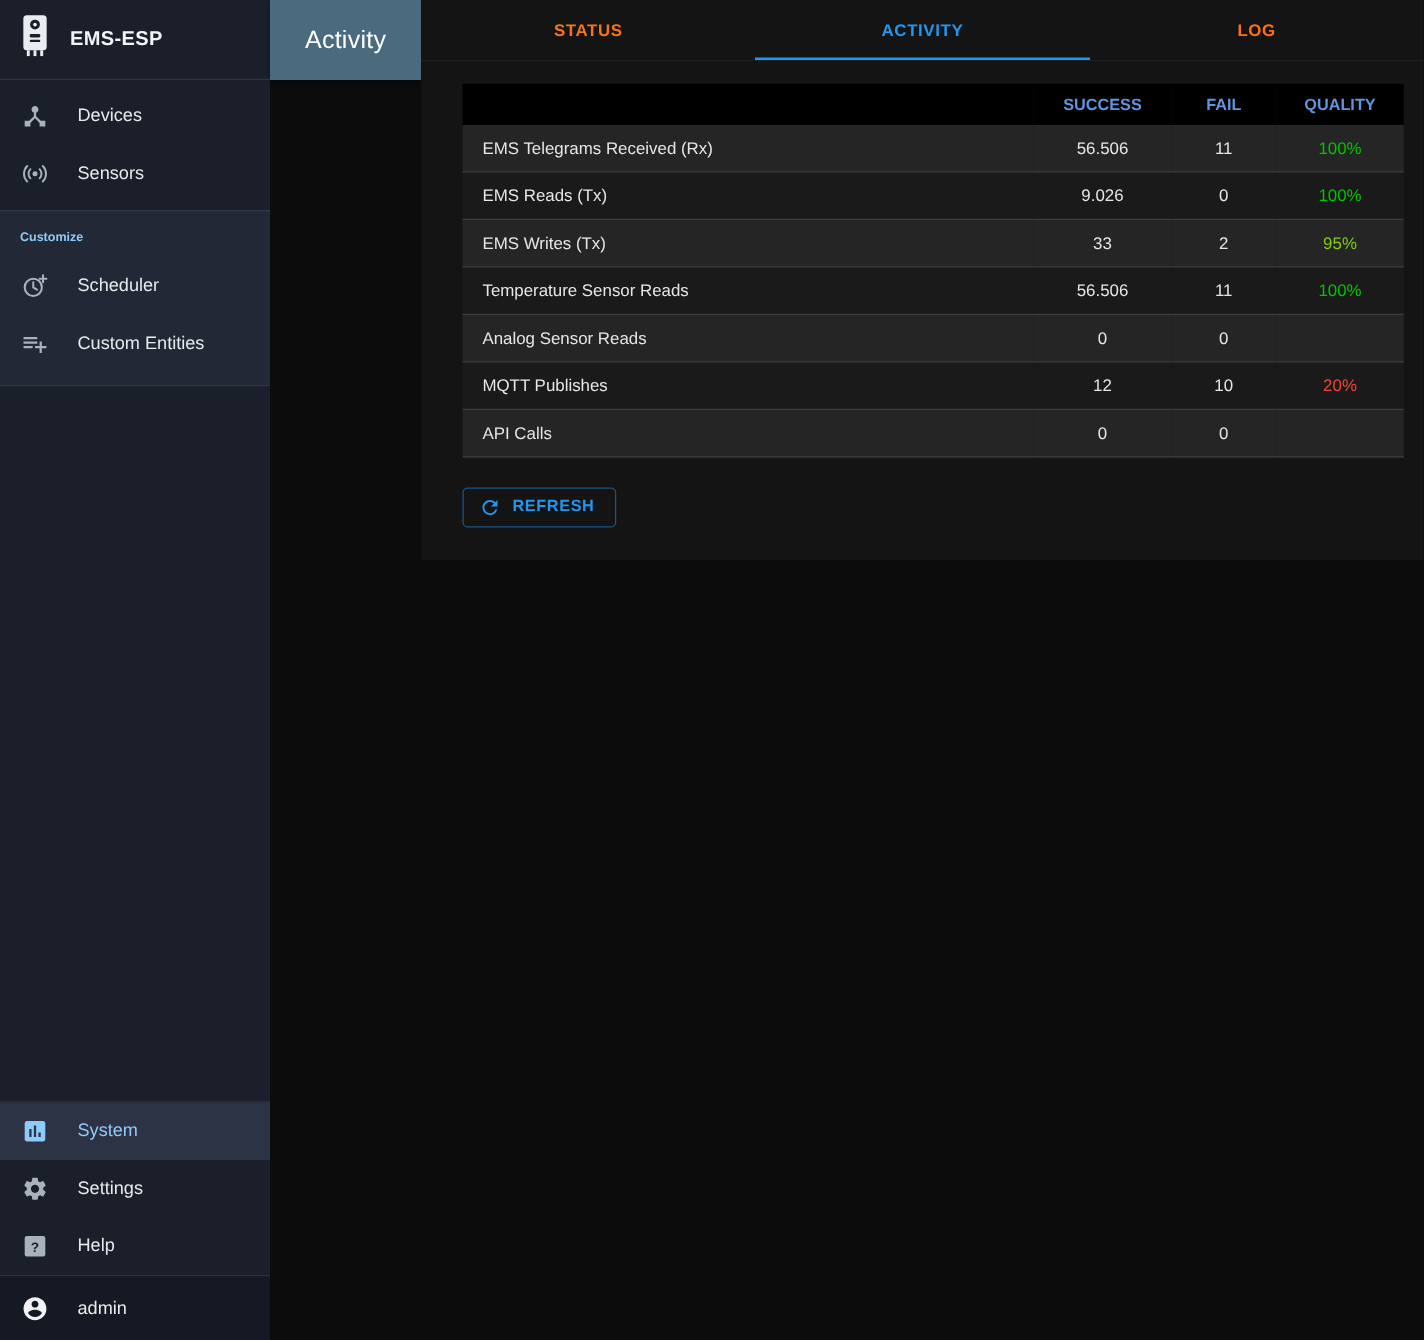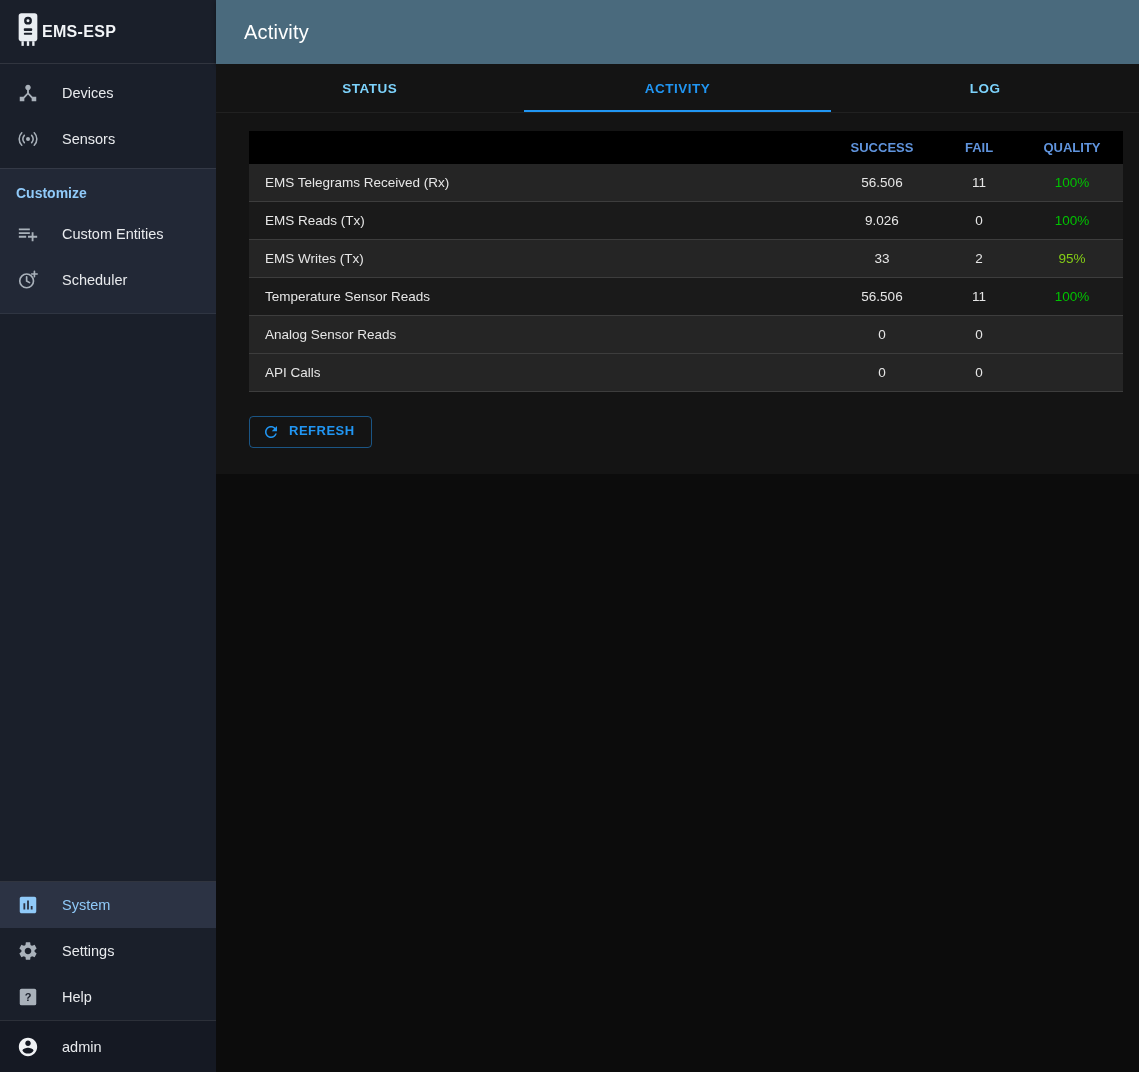--- a/index.html
+++ b/index.html
@@ -12,21 +12,21 @@
   }
 
   
   .sidebar {
     width: 216px; min-width: 216px; height: 100%;
     background: var(--sidebar-bg, #1a1f2a);
     display: flex; flex-direction: column;
   }
   .sidebar-header {
     height: 64px; min-height: 64px;
-    display: flex; align-items: center; 
+    display: flex; align-items: center; gap: 14px;
     padding: 0 14px;
     border-bottom: 1px solid rgba(255,255,255,0.10);
   }
   .app-name { font-size: 16px; font-weight: bold; letter-spacing: 0.3px; color: #f2f4f7; }
   .nav-section { padding: 6px 0; }
   .nav-item {
     height: 46px;
     display: flex; align-items: center; gap: 22px;
     padding: 0 16px;
     cursor: pointer;
@@ -36,56 +36,56 @@
   .nav-icon svg { width: 22px; height: 22px; }
   .nav-label { font-size: 14.5px; }
   .customize-section {
     background: var(--sidebar-section-bg, #222836);
     border-top: 1px solid rgba(255,255,255,0.08);
     border-bottom: 1px solid rgba(255,255,255,0.06);
     padding-bottom: 10px;
   }
   .section-header {
     padding: 16px 16px 10px 16px;
-    font-size: 14px; font-weight: bold;
+    font-size: 10px; font-weight: bold;
     color: var(--light-blue, #90caf9);
   }
   .spacer { flex: 1; }
   .bottom-nav { border-top: 1px solid rgba(255,255,255,0.10); padding: 0; }
   .nav-item.selected { background: var(--sidebar-selected-bg, #2c3344); }
   .nav-item.selected .nav-label { color: var(--light-blue, #90caf9); }
   .nav-item.selected .nav-icon { color: var(--light-blue, #90caf9); }
   .user-row {
     height: 52px; min-height: 52px;
     display: flex; align-items: center; gap: 22px;
     padding: 0 16px;
     background: var(--sidebar-user-bg, #151923);
     border-top: 1px solid rgba(255,255,255,0.10);
     cursor: pointer;
   }
   .user-row .nav-icon { color: #f0f2f5; }
 
   
-  .main { flex: 1; display: flex; flex-direction: column; min-width: 0; }
+  .main { flex: 1; display: flex; flex-direction: row; min-width: 0; }
   .appbar {
     height: 64px; min-height: 64px;
     background: var(--appbar-bg, #4a6a7d);
     display: flex; align-items: center;
     padding: 0 28px;
     box-shadow: 0 2px 4px rgba(0,0,0,0.4);
   }
   .page-title { font-size: 20px; font-weight: normal; color: #ffffff; letter-spacing: 0.2px; }
   .content { flex: 1; background: #0c0c0c; }
   .card { background: #141414; padding-bottom: 26px; }
 
   .tabs { display: flex; height: 49px; border-bottom: 1px solid rgba(255,255,255,0.06); }
   .tab {
     flex: 1; display: flex; align-items: center; justify-content: center;
     font-size: 13.5px; font-weight: bold; letter-spacing: 0.5px;
-    color: #7dd3fc; cursor: pointer; position: relative;
+    color: #f97316; cursor: pointer; position: relative;
   }
   .tab.selected { color: var(--accent-blue, #2196f3); }
   .tab.selected::after {
     content: ""; position: absolute; left: 0; right: 0; bottom: 0;
     height: 2px; background: var(--accent-blue, #2196f3);
   }
 
   .table-wrap { margin: 18px 16px 0 33px; }
   table { width: 100%; border-collapse: collapse; font-size: 13.5px; }
   col.c-success { width: 110px; }
@@ -159,35 +159,35 @@
         </svg>
       </span>
       <span class="nav-label">Sensors</span>
     </div>
   </nav>
 
   <div class="customize-section">
     <div class="section-header">Customize</div>
     <div class="nav-item">
       <span class="nav-icon">
-        <svg viewBox="0 0 24 24" fill="currentColor">
-            <path d="M14 10H2v2h12v-2zm0-4H2v2h12V6zm4 8v-4h-2v4h-4v2h4v4h2v-4h4v-2h-4zM2 16h8v-2H2v2z"></path>
-          </svg>
-      </span>
-      <span class="nav-label">Custom Entities</span>
-    </div>
-    <div class="nav-item">
-      <span class="nav-icon">
         <svg viewBox="0 0 24 24" fill="none" stroke="currentColor" stroke-width="1.8" stroke-linecap="round">
           <circle cx="10.5" cy="13" r="7.5"></circle>
           <path d="M10.5 8.5v4.5l3.2 1.9"></path>
           <path d="M19 2.5v6M16 5.5h6"></path>
         </svg>
       </span>
       <span class="nav-label">Scheduler</span>
+    </div>
+    <div class="nav-item">
+      <span class="nav-icon">
+        <svg viewBox="0 0 24 24" fill="currentColor">
+            <path d="M14 10H2v2h12v-2zm0-4H2v2h12V6zm4 8v-4h-2v4h-4v2h4v4h2v-4h4v-2h-4zM2 16h8v-2H2v2z"></path>
+          </svg>
+      </span>
+      <span class="nav-label">Custom Entities</span>
     </div>
   </div>
 
   <div class="spacer"></div>
 
   <nav class="nav-section bottom-nav">
     <div class="nav-item selected">
       <span class="nav-icon">
         <svg viewBox="0 0 24 24" fill="currentColor">
             <path d="M19 3H5c-1.1 0-2 .9-2 2v14c0 1.1.9 2 2 2h14c1.1 0 2-.9 2-2V5c0-1.1-.9-2-2-2zM9 17H7v-7h2v7zm4 0h-2V7h2v10zm4 0h-2v-4h2v4z"></path>
@@ -277,20 +277,26 @@
                 <td class="num-cell">56.506</td>
                 <td class="num-cell">11</td>
                 <td class="num-cell" style="color: rgb(0, 195, 0);">100%</td>
               </tr>
               <tr class="odd">
                 <td class="name-cell">Analog Sensor Reads</td>
                 <td class="num-cell">0</td>
                 <td class="num-cell">0</td>
                 <td class="num-cell"></td>
               </tr>
+              <tr class="even">
+                <td class="name-cell">MQTT Publishes</td>
+                <td class="num-cell">12</td>
+                <td class="num-cell">10</td>
+                <td class="num-cell" style="color: rgb(244, 67, 54);">20%</td>
+              </tr>
               <tr class="odd">
                 <td class="name-cell">API Calls</td>
                 <td class="num-cell">0</td>
                 <td class="num-cell">0</td>
                 <td class="num-cell"></td>
               </tr>
             </tbody>
         </table>
       </div>
 

